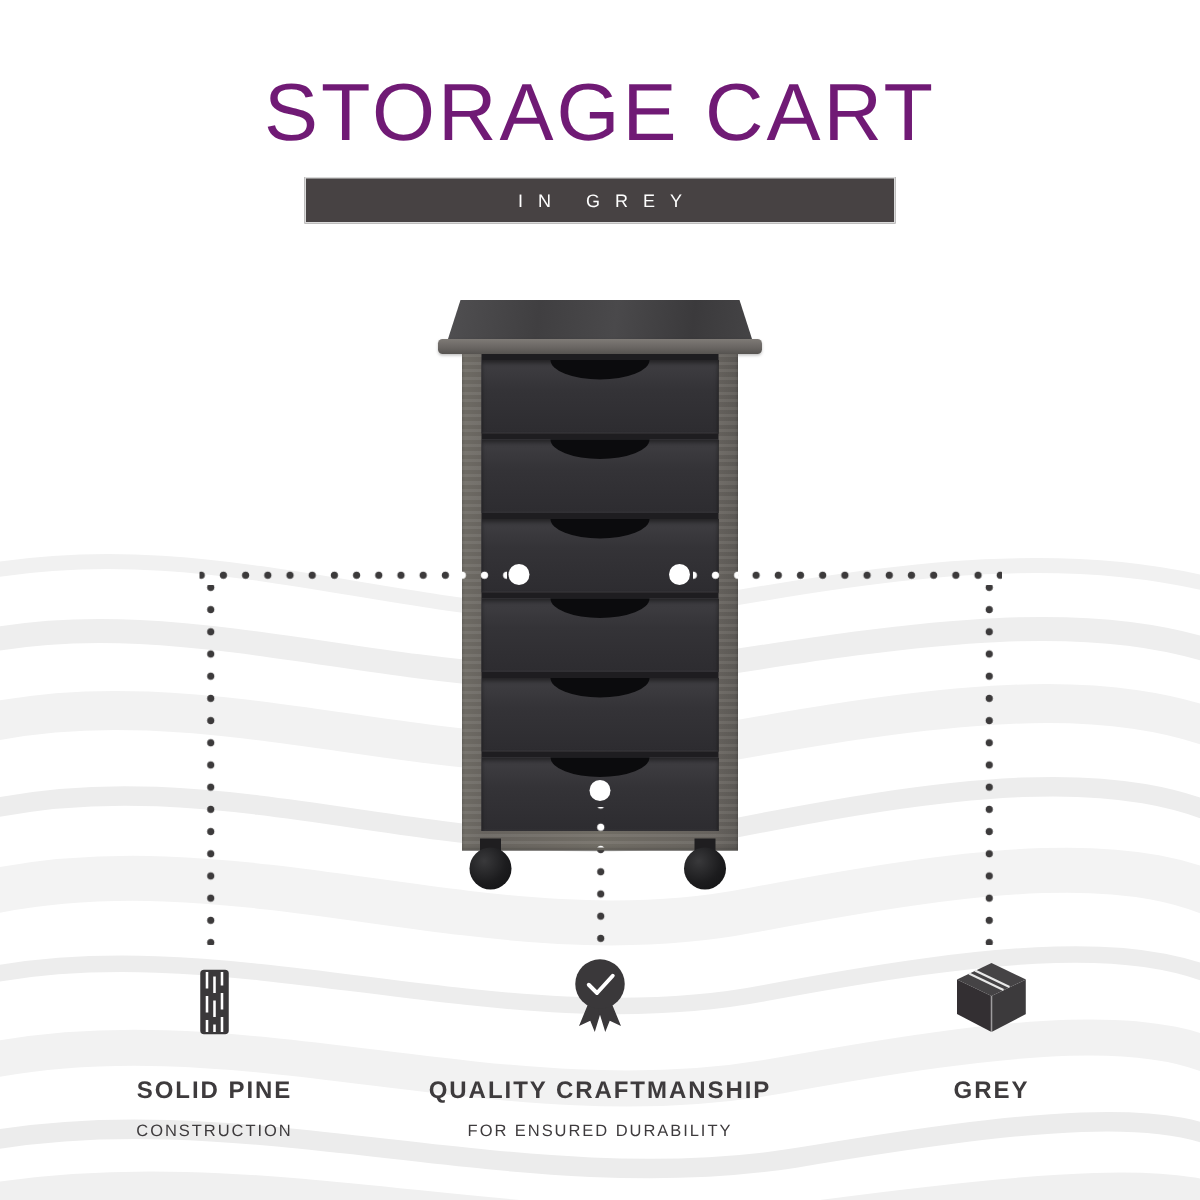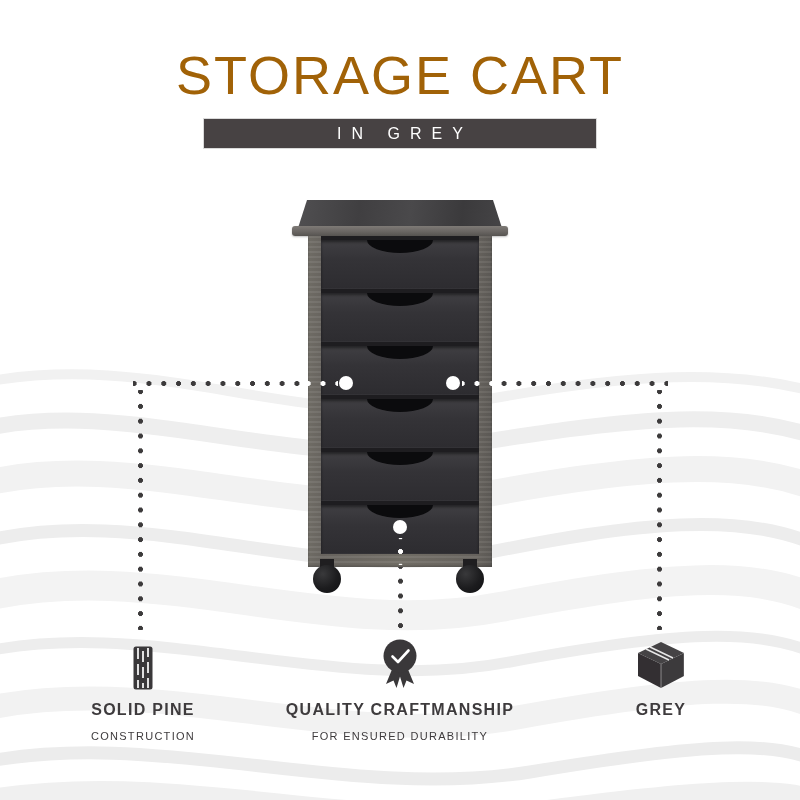--- a/index.html
+++ b/index.html
@@ -7,29 +7,29 @@
     position:relative;width:800px;height:800px;overflow:hidden;background:#ffffff;
     font-family:"Liberation Sans","DejaVu Sans",sans-serif;
   }
 
   
   .waves{position:absolute;left:0;top:0;width:800px;height:800px;z-index:0;}
 
   
   .title{
     position:absolute;left:0;top:44px;width:800px;text-align:center;
-    font-size:54px;font-weight:300;letter-spacing:2px;color:#a16207;z-index:2;
+    font-size:54px;font-weight:300;letter-spacing:2px;color:#701a75;z-index:2;
   }
   .subtitle-bar{
     position:absolute;left:203px;top:118px;width:392px;height:29px;
     background:#474243;border:1px solid #dadada;z-index:2;
     display:flex;align-items:center;justify-content:center;
   }
   .subtitle-bar span{
-    color:#ffffff;font-size:16px;font-weight:400;letter-spacing:10px;
+    color:#ffffff;font-size:12px;font-weight:400;letter-spacing:10px;
     text-indent:10px;
   }
 
   
   .cart{position:absolute;left:292px;top:199px;width:216px;height:400px;z-index:2;}
   .top-surface{
     position:absolute;left:6px;top:1px;width:204px;height:28px;
     clip-path:polygon(9px 0,195px 0,204px 100%,0 100%);
     background:linear-gradient(97deg,#504f51 0%,#403f41 30%,#4a494b 55%,#3b3a3c 80%,#454446 100%);
   }
@@ -82,21 +82,21 @@
   .marker-circle{
     position:absolute;width:14px;height:14px;border-radius:50%;background:#ffffff;z-index:3;
   }
 
   
   .feature{
     position:absolute;top:634px;width:260px;text-align:center;z-index:2;
     color:#3e3b3d;
   }
   .feature .icon{height:56px;display:flex;align-items:flex-end;justify-content:center;}
-  .feature .cap1{margin-top:6px;font-size:16px;font-weight:700;letter-spacing:1.3px;line-height:27px;}
+  .feature .cap1{margin-top:24px;font-size:16px;font-weight:700;letter-spacing:1.3px;line-height:27px;}
   .feature .cap2{font-size:11px;font-weight:400;letter-spacing:1.3px;line-height:27px;}
   .feature-left{left:13px;}
   .feature-mid{left:270px;}
   .feature-right{left:531px;}
 </style>
 </head>
 <body>
 
 <div class="canvas">
 

